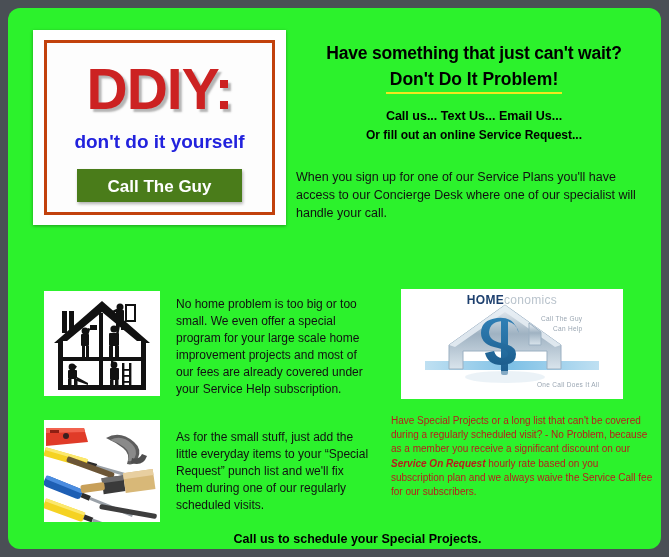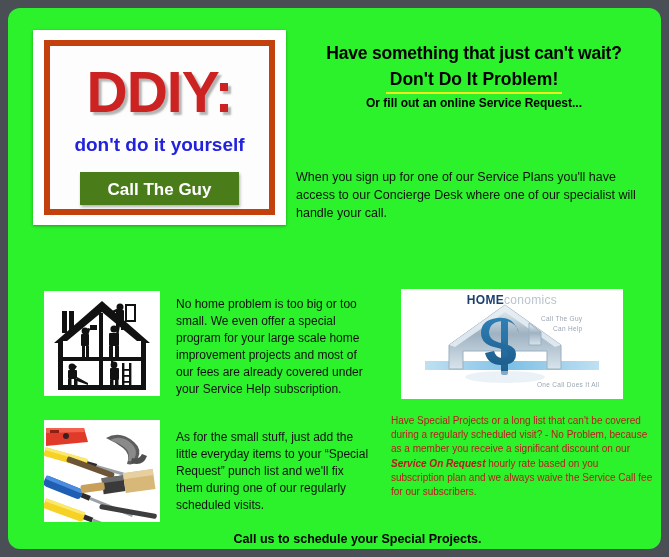--- a/index.html
+++ b/index.html
@@ -20,21 +20,21 @@
 
   
   .logo-card{
     position:absolute;left:25px;top:22px;
     width:253px;height:195px;
     background:#ffffff;
     box-shadow:0 1px 3px rgba(0,0,0,.35);
   }
   .logo-inner{
     position:absolute;left:11px;top:10px;right:11px;bottom:10px;
-    border:6px solid #c2410c;
+    border:3px solid #c2410c;
     background:#fdfdfd;
   }
   .ddiy{
     position:absolute;left:0;right:0;top:18px;
     text-align:center;
     font-size:57px;line-height:1;
     font-weight:bold;
     letter-spacing:-1px;
     color:#cc2222;
     text-shadow:3px 3px 2px rgba(120,120,120,.55);
@@ -173,20 +173,21 @@
     <div class="logo-inner">
       <div class="ddiy">DDIY:</div>
       <div class="ddiy-sub">don't do it yourself</div>
       <button class="call-btn">Call The Guy</button>
     </div>
   </div>
 
   <div class="headline-wrap">
     <div class="h1">Have something that just can't wait?</div>
     <div class="h2">Don't Do It Problem!</div>
+    <div class="sub1">Call us... Text Us... Email Us...</div>
     <div class="sub2">Or fill out an online Service Request...</div>
   </div>
 
   <div class="para-top">When you sign up for one of our Service Plans you'll have access to our Concierge Desk where one of our specialist will handle your call.</div>
 
 
   <div class="house-box">
     <svg viewBox="0 0 116 105" width="116" height="105">
       <rect x="0" y="0" width="116" height="105" fill="#ffffff"></rect>
 

